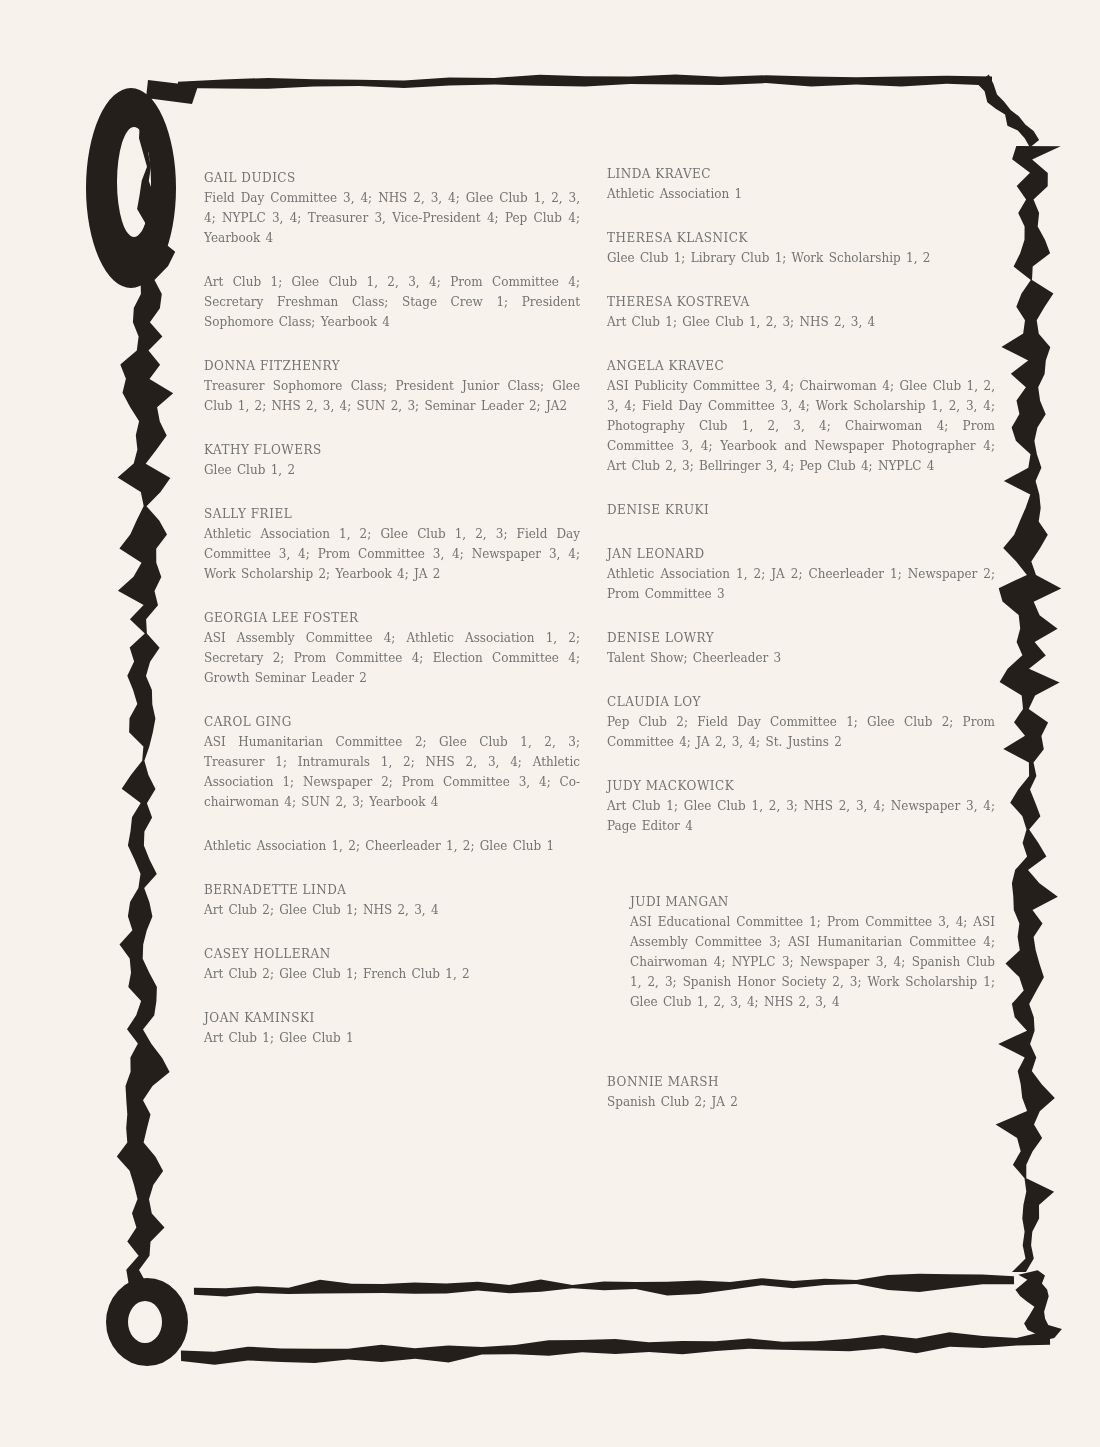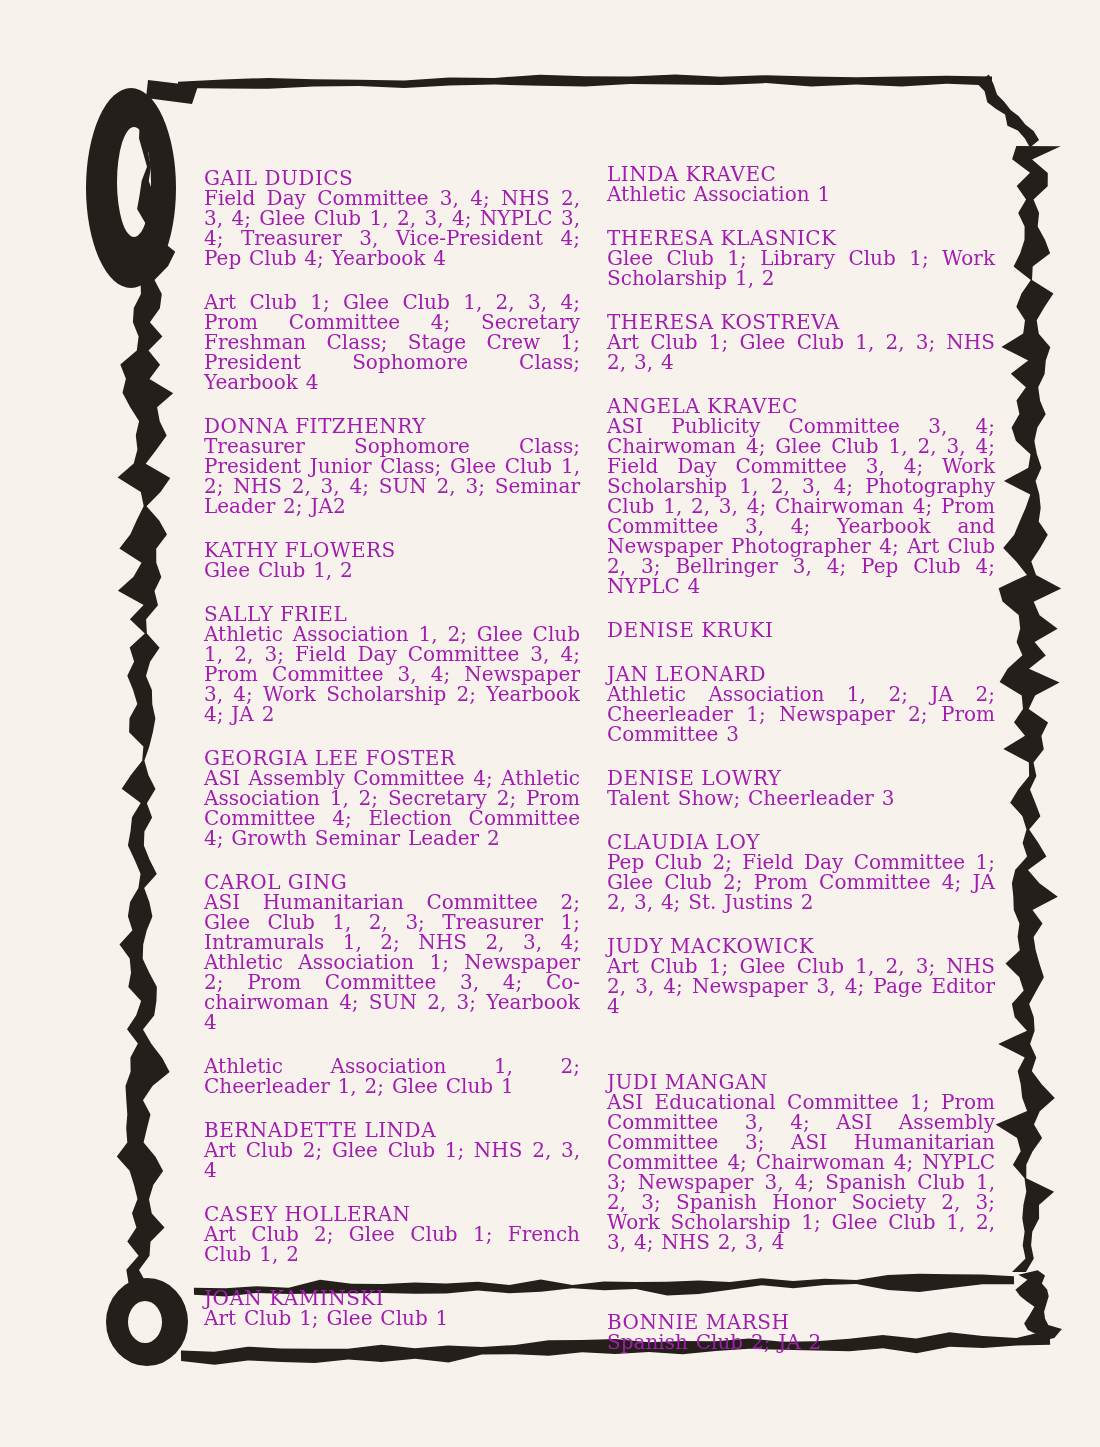--- a/index.html
+++ b/index.html
@@ -7,29 +7,29 @@
     width:1100px;height:1447px;
     background:#f7f3ec;
     position:relative;
     font-family:"DejaVu Serif", serif;
     overflow:hidden;
   }
   .scroll-page{position:absolute;inset:0;}
   #scroll-frame{position:absolute;left:0;top:0;}
   .col{
     position:absolute;
-    color:#a21caf;
-    font-size:20px;
+    color:#737373;
+    font-size:12px;
     line-height:20px;
   }
   .col-left{left:204px;top:168px;width:376px;}
   .col-right{left:607px;top:164px;width:388px;}
   .entry{margin-bottom:24px;}
   .entry.mb-xl{margin-bottom:56px;}
-  .entry.mb-lg{margin-bottom:60px;}
+  .entry.mb-lg{margin-bottom:60px;margin-left:23px;}
   .s-name{letter-spacing:0.5px;white-space:nowrap;}
   .s-acts{text-align:justify;word-spacing:1.5px;}
   .s-acts:empty{display:none;}
 </style>
 </head>
 <body>
 
 <div class="scroll-page">
 
   <svg id="scroll-frame" width="1100" height="1447" viewBox="0 0 1100 1447">

